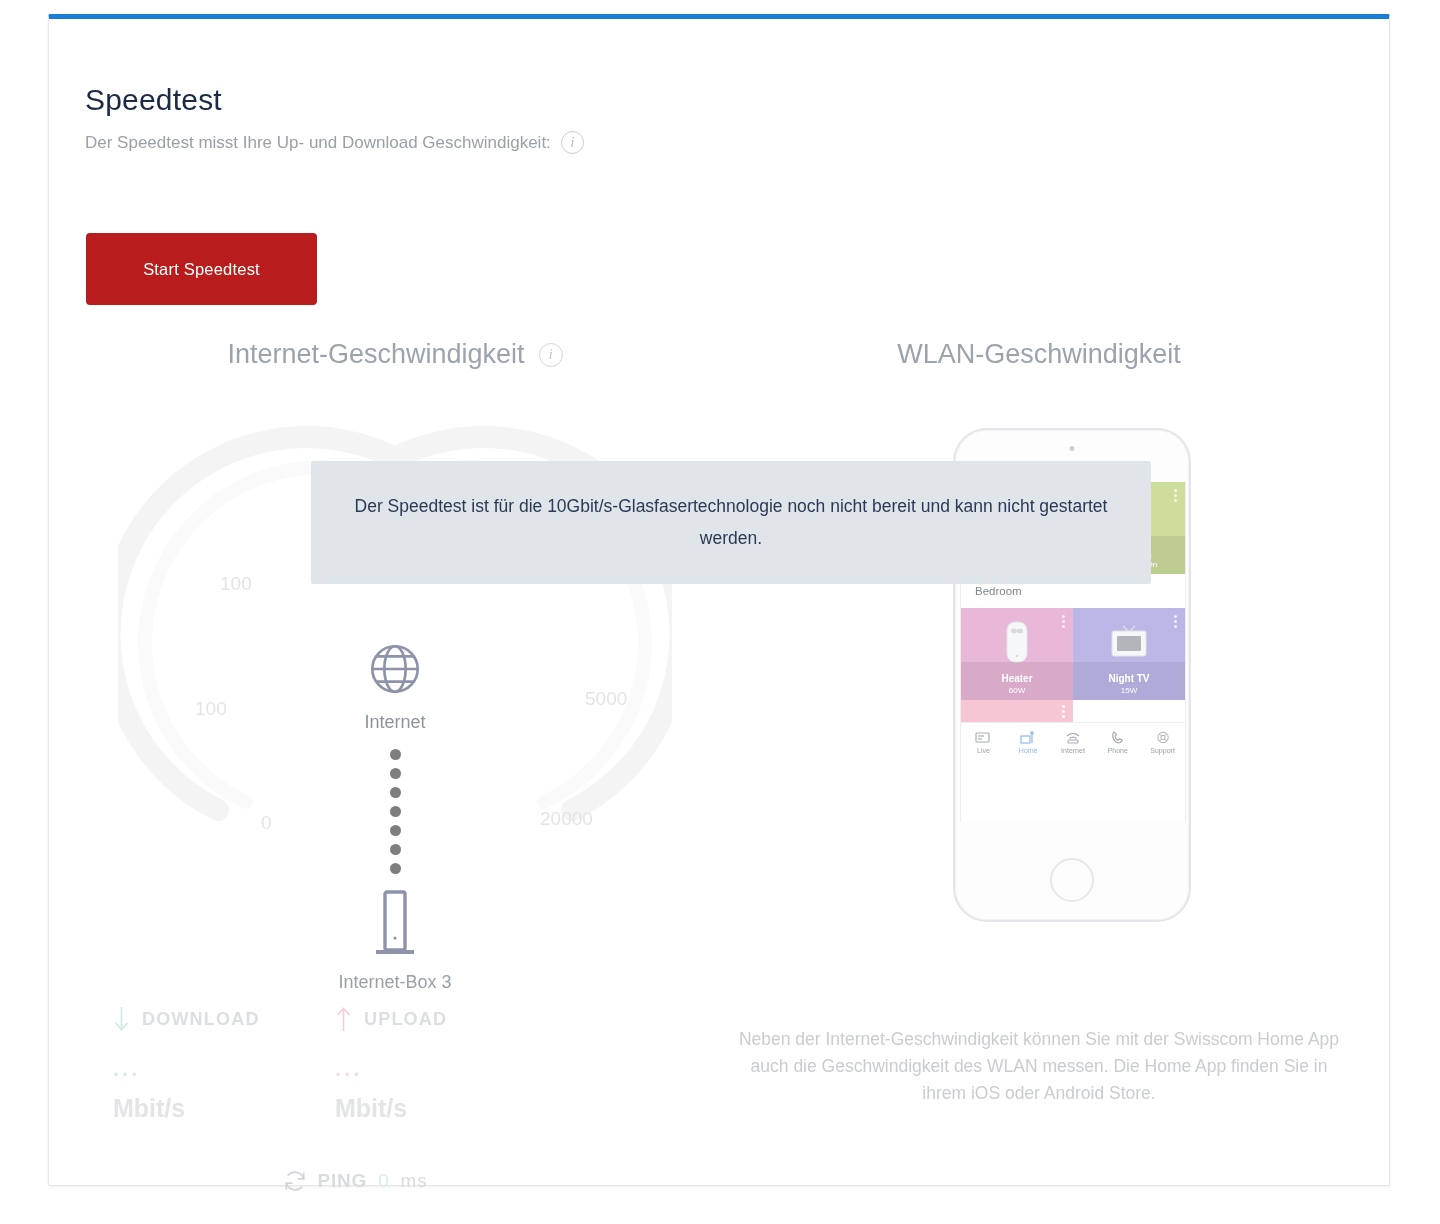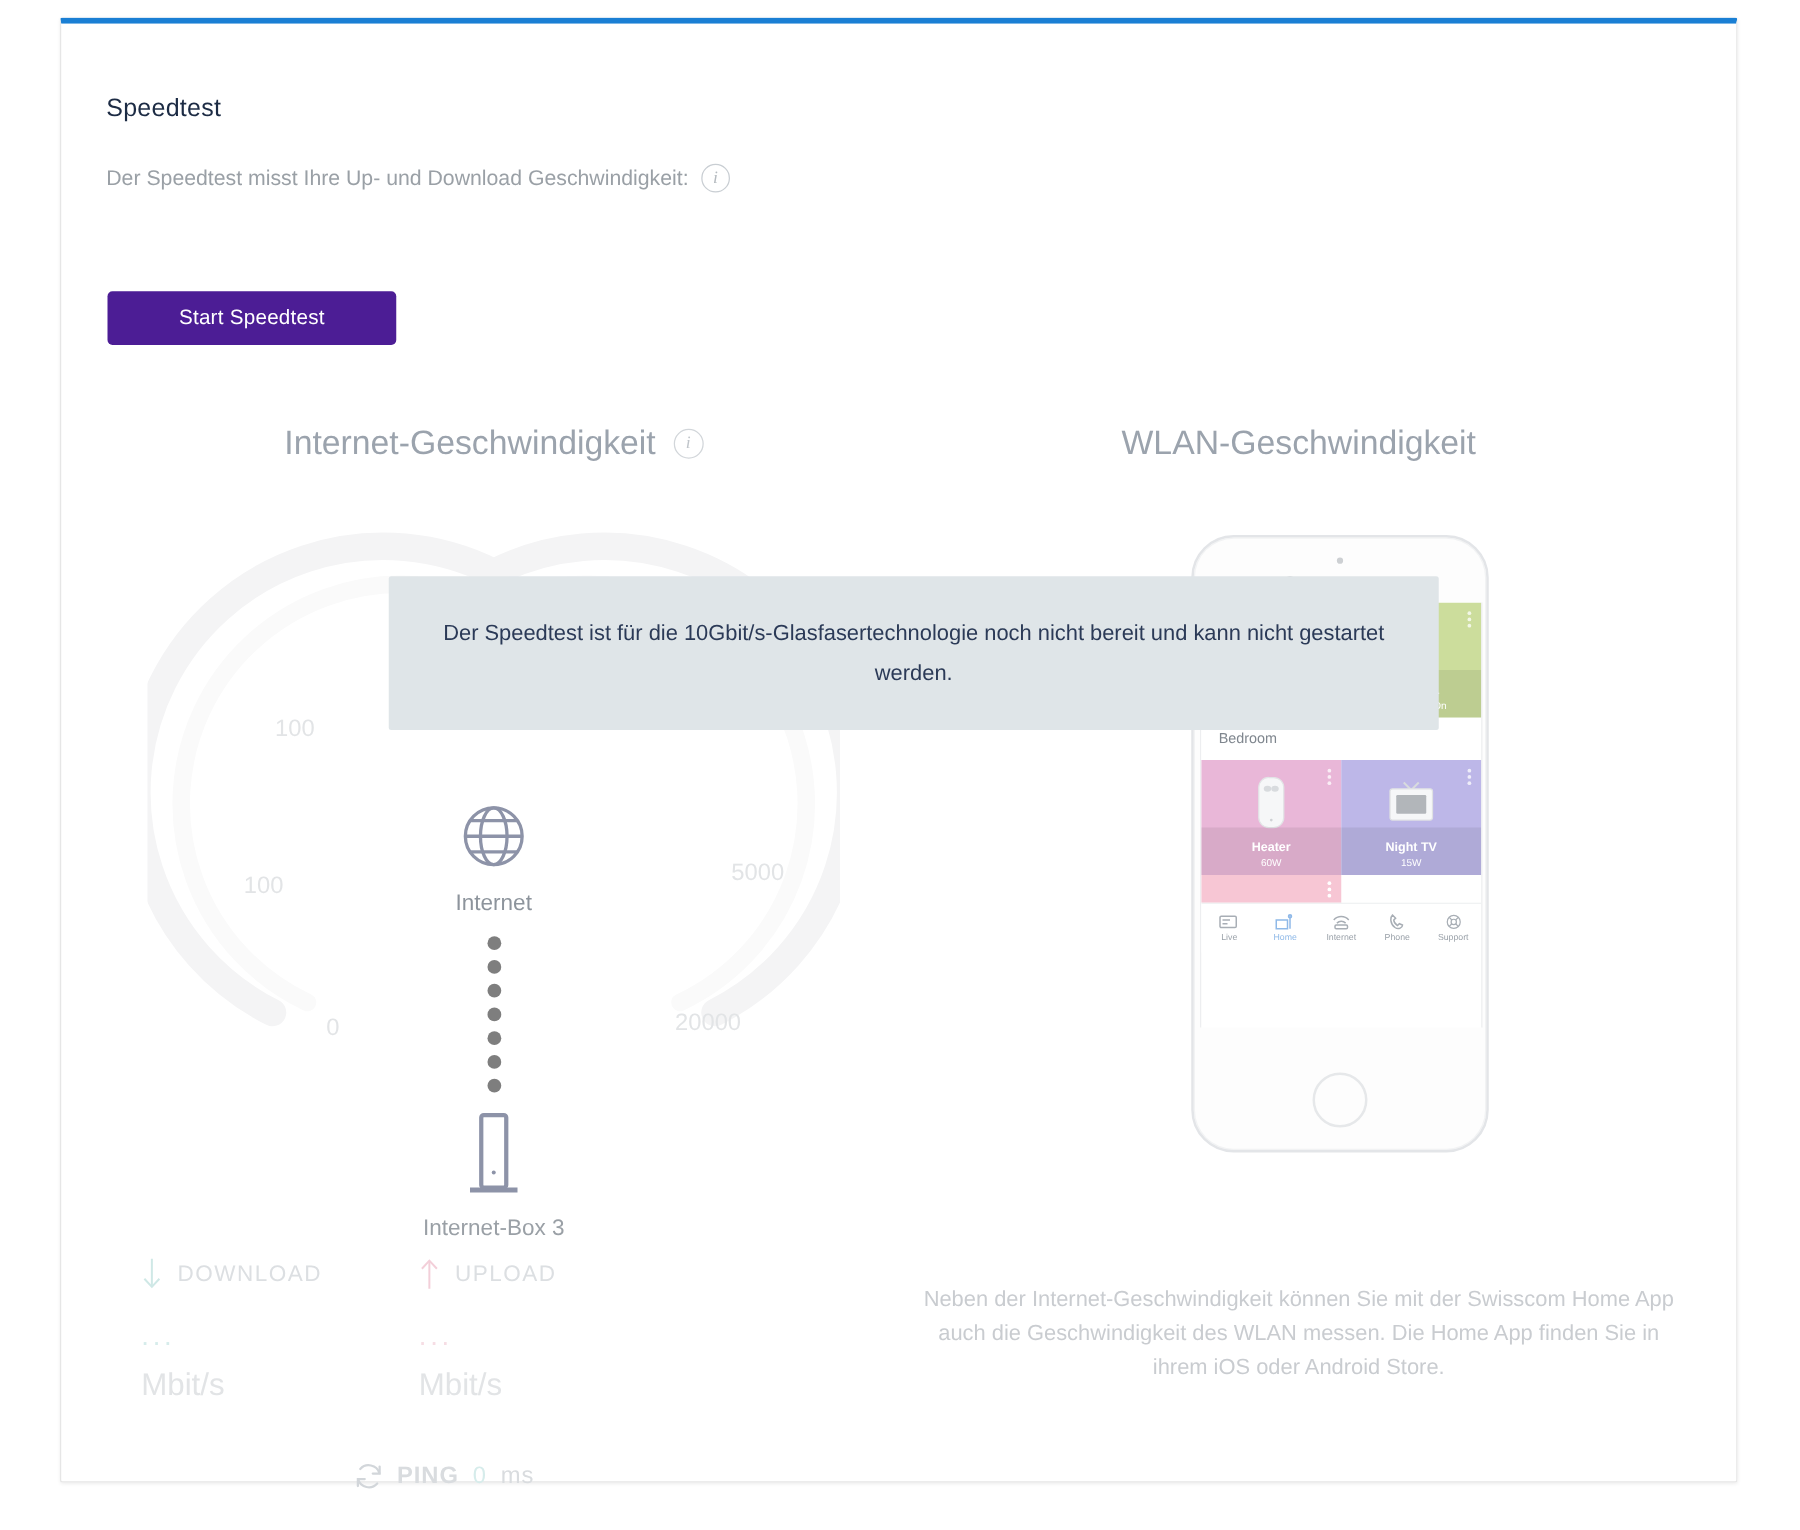--- a/index.html
+++ b/index.html
@@ -24,21 +24,21 @@
     border-top: 5px solid #1a7fd4;
     border-radius: 2px;
     box-shadow: 0 1px 3px rgba(0,0,0,.07);
   }
 
   .card-inner { position: relative; width: 100%; height: 100%; }
 
   
   .page-title {
     position: absolute; left: 36px; top: 44px;
-    font-size: 20px; font-weight: 400; color: #1c2b44;
+    font-size: 30px; font-weight: 400; color: #1c2b44;
     letter-spacing: .2px;
   }
   .subline {
     position: absolute; left: 36px; top: 112px;
     font-size: 17px; color: #9aa0a6;
     display: flex; align-items: center; gap: 10px;
   }
   .info-icon {
     display: inline-flex; align-items: center; justify-content: center;
     width: 23px; height: 23px; border-radius: 50%;
@@ -48,22 +48,22 @@
   }
   .globe-row {
     position: absolute; left: 36px; top: 150px;
     display: flex; align-items: center; gap: 22px;
     font-size: 17px; color: #9aa0a6;
   }
   .globe-sm { width: 30px; height: 30px; display:block; }
 
   .start-btn {
     position: absolute; left: 37px; top: 214px;
-    width: 231px; height: 43px;
-    background: #4c1d95; color: #ffffff;
+    width: 231px; height: 72px;
+    background: #b91c1c; color: #ffffff;
     border: none; border-radius: 4px;
     font-family: "Liberation Sans", sans-serif;
     font-size: 16.5px; letter-spacing: .2px;
     cursor: pointer;
   }
 
   
   .col-left  { position:absolute; left: 36px;  top: 320px; width: 620px; }
   .col-right { position:absolute; left: 680px; top: 320px; width: 620px; }
 
@@ -100,21 +100,21 @@
   .node-label { margin-top: 14px; font-size: 18px; color: #8d949c; }
   .dots { margin-top: 16px; display:flex; flex-direction:column; gap: 8px; align-items:center; }
   .dot { width: 11px; height: 11px; border-radius: 50%; background: #7e7e7e; }
   .router-svg { margin-top: 14px; width: 46px; height: 74px; display:block; }
   .router-label { margin-top: 10px; font-size: 18px; color: #9aa0a6; }
 
   
   .results {
     position: absolute; left: 0; top: 618px; width: 620px;
   }
-  .res-row { display:flex; padding-left: 28px; }
+  .res-row { display:flex; padding-left: 28px; font-weight: bold; }
   .res-col { width: 222px; }
   .res-head {
     display:flex; align-items:center; gap: 12px;
     font-size: 18px; color: #dcdfe2; letter-spacing: 1.2px;
   }
   .arrow { width: 17px; height: 26px; display:block; }
   .res-dots { margin-top: 24px; font-size: 22px; letter-spacing: 3px; }
   .res-dots.dl { color: #d6eceb; }
   .res-dots.ul { color: #f6dde4; }
   .res-unit { margin-top: 12px; font-size: 25px; color: #e2e4e6; }

